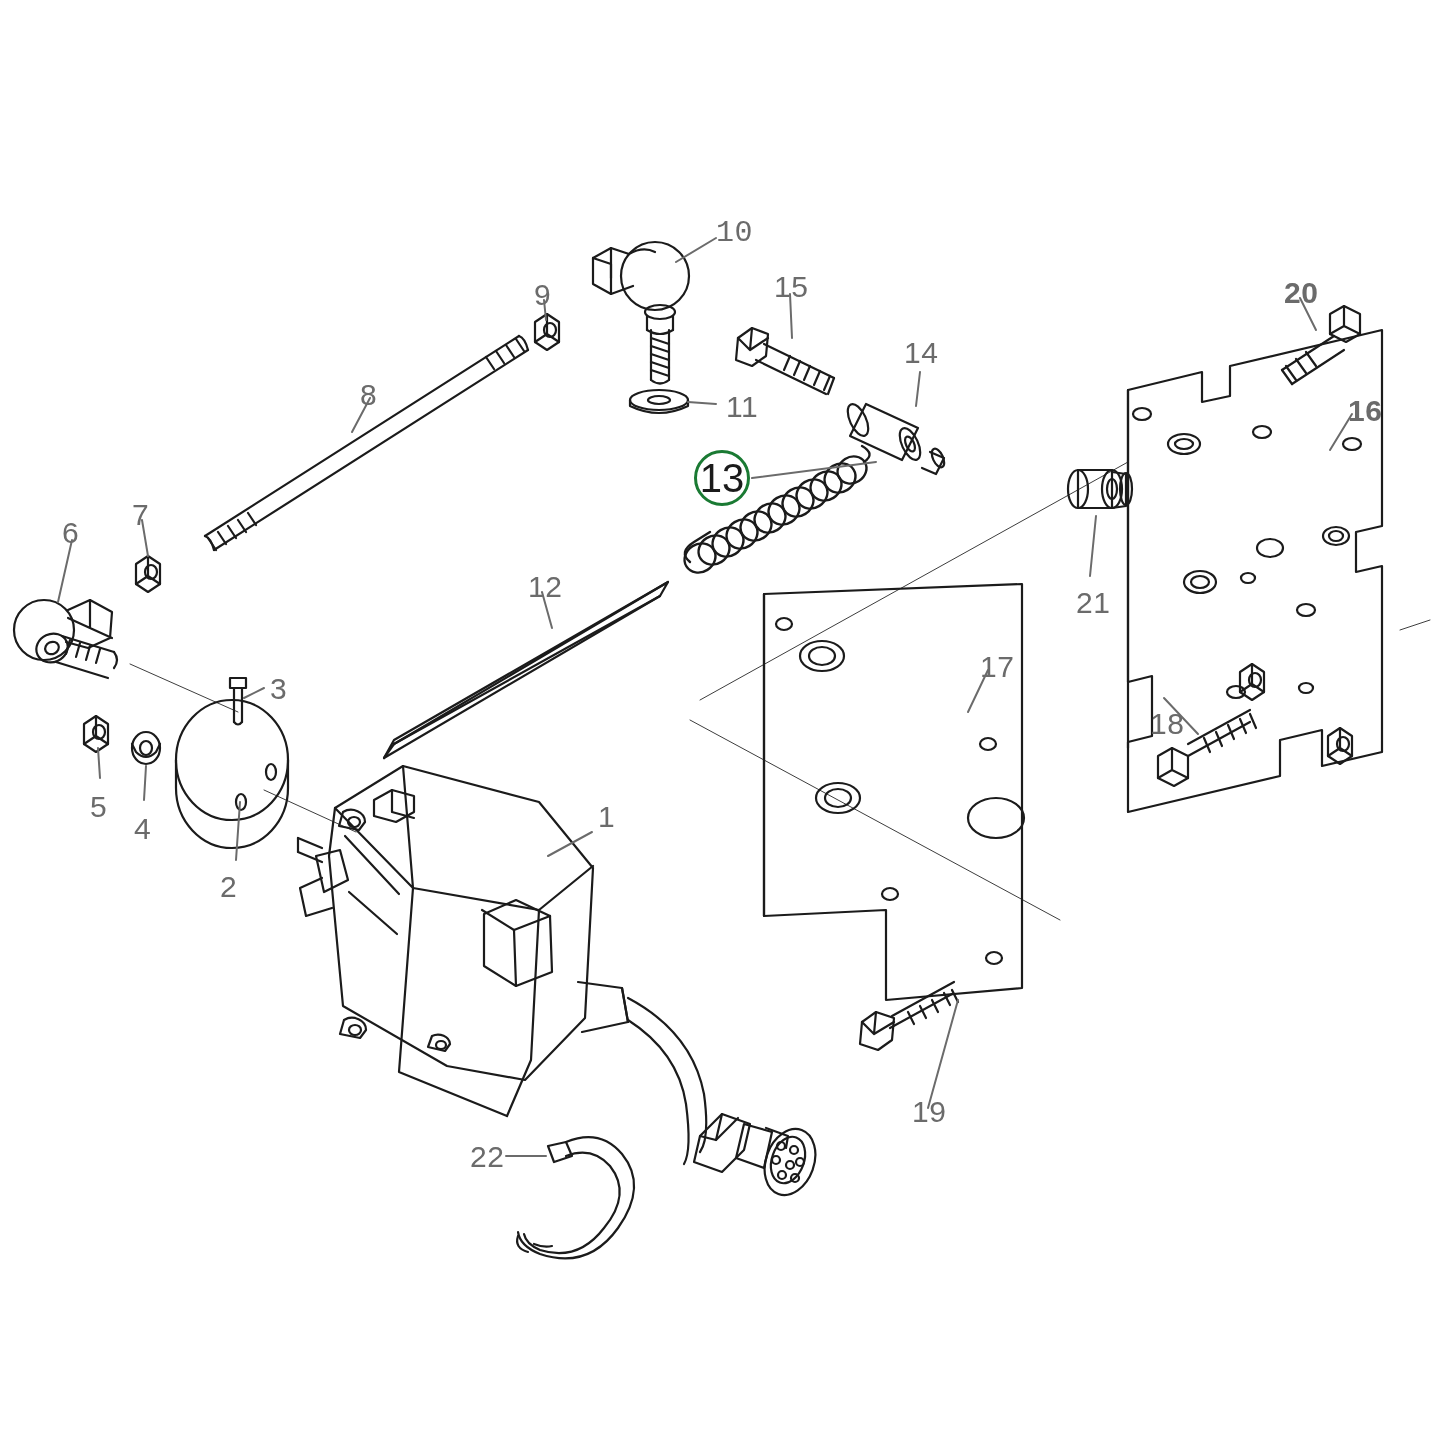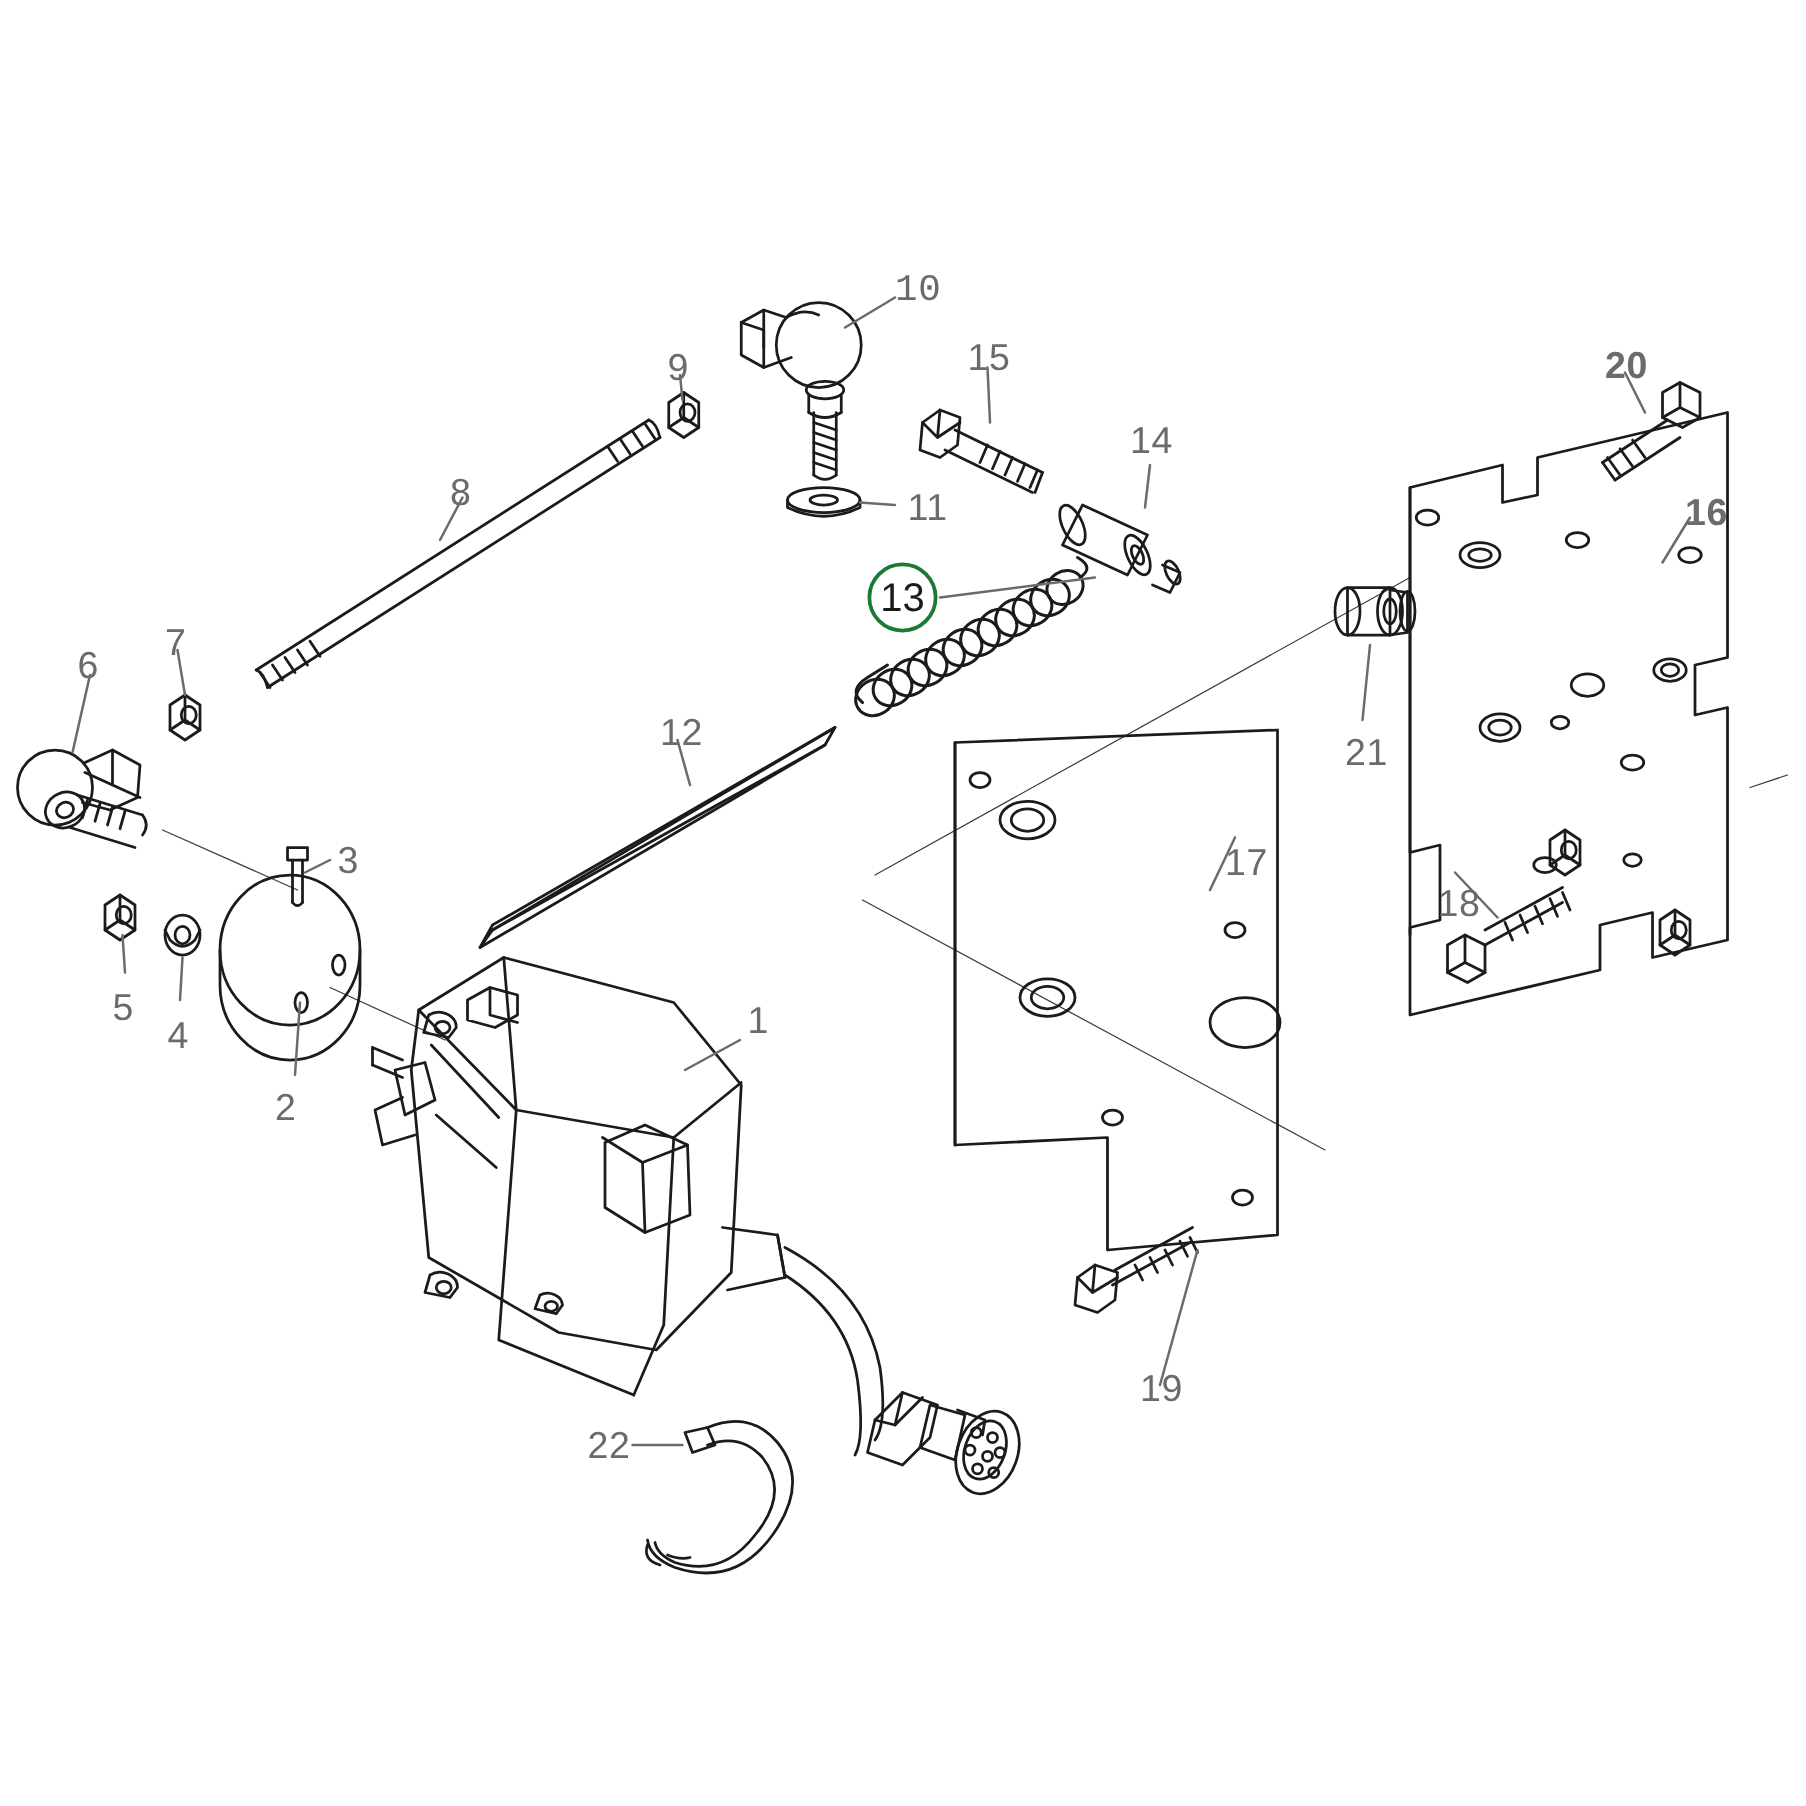--- a/index.html
+++ b/index.html
@@ -30,21 +30,21 @@
     position: absolute;
     font-family: "Liberation Sans", sans-serif;
     font-size: 30px;
     color: #6b6b6b;
     letter-spacing: 0.5px;
     user-select: none;
   }
   .callout-highlight {
     position: absolute;
     font-family: "Liberation Sans", sans-serif;
-    font-size: 32px;
+    font-size: 40px;
     color: #1b1b1b;
     display: flex;
     align-items: center;
     justify-content: center;
     width: 56px;
     height: 56px;
     border: 3px solid #1a7a33;
     border-radius: 50%;
     box-sizing: border-box;
     background: #ffffff;
@@ -364,21 +364,21 @@
   <div class="callout" style="left:62px;  top:516px;">6</div>
   <div class="callout" style="left:132px; top:498px;">7</div>
   <div class="callout" style="left:360px; top:378px;">8</div>
   <div class="callout" style="left:534px; top:278px;">9</div>
   <div class="callout" style="left:716px; top:216px;font-family:Liberation Mono, monospace;">10</div>
   <div class="callout" style="left:726px; top:390px;">11</div>
   <div class="callout" style="left:528px; top:570px;">12</div>
   <div class="callout" style="left:904px; top:336px;">14</div>
   <div class="callout" style="left:774px; top:270px;">15</div>
   <div class="callout" style="left:1348px;top:394px;font-weight:bold;">16</div>
-  <div class="callout" style="left:980px; top:674px;">17</div>
+  <div class="callout" style="left:980px; top:650px;">17</div>
   <div class="callout" style="left:1150px;top:676px;margin-top:31px;">18</div>
   <div class="callout" style="left:912px; top:1095px;">19</div>
   <div class="callout" style="left:1284px;top:276px;font-weight:bold;">20</div>
   <div class="callout" style="left:1076px;top:586px;">21</div>
   <div class="callout" style="left:470px; top:1140px;text-align:center;">22</div>
 
   <div class="callout-highlight" style="left:694px; top:450px;">13</div>
 
 </div>
 

